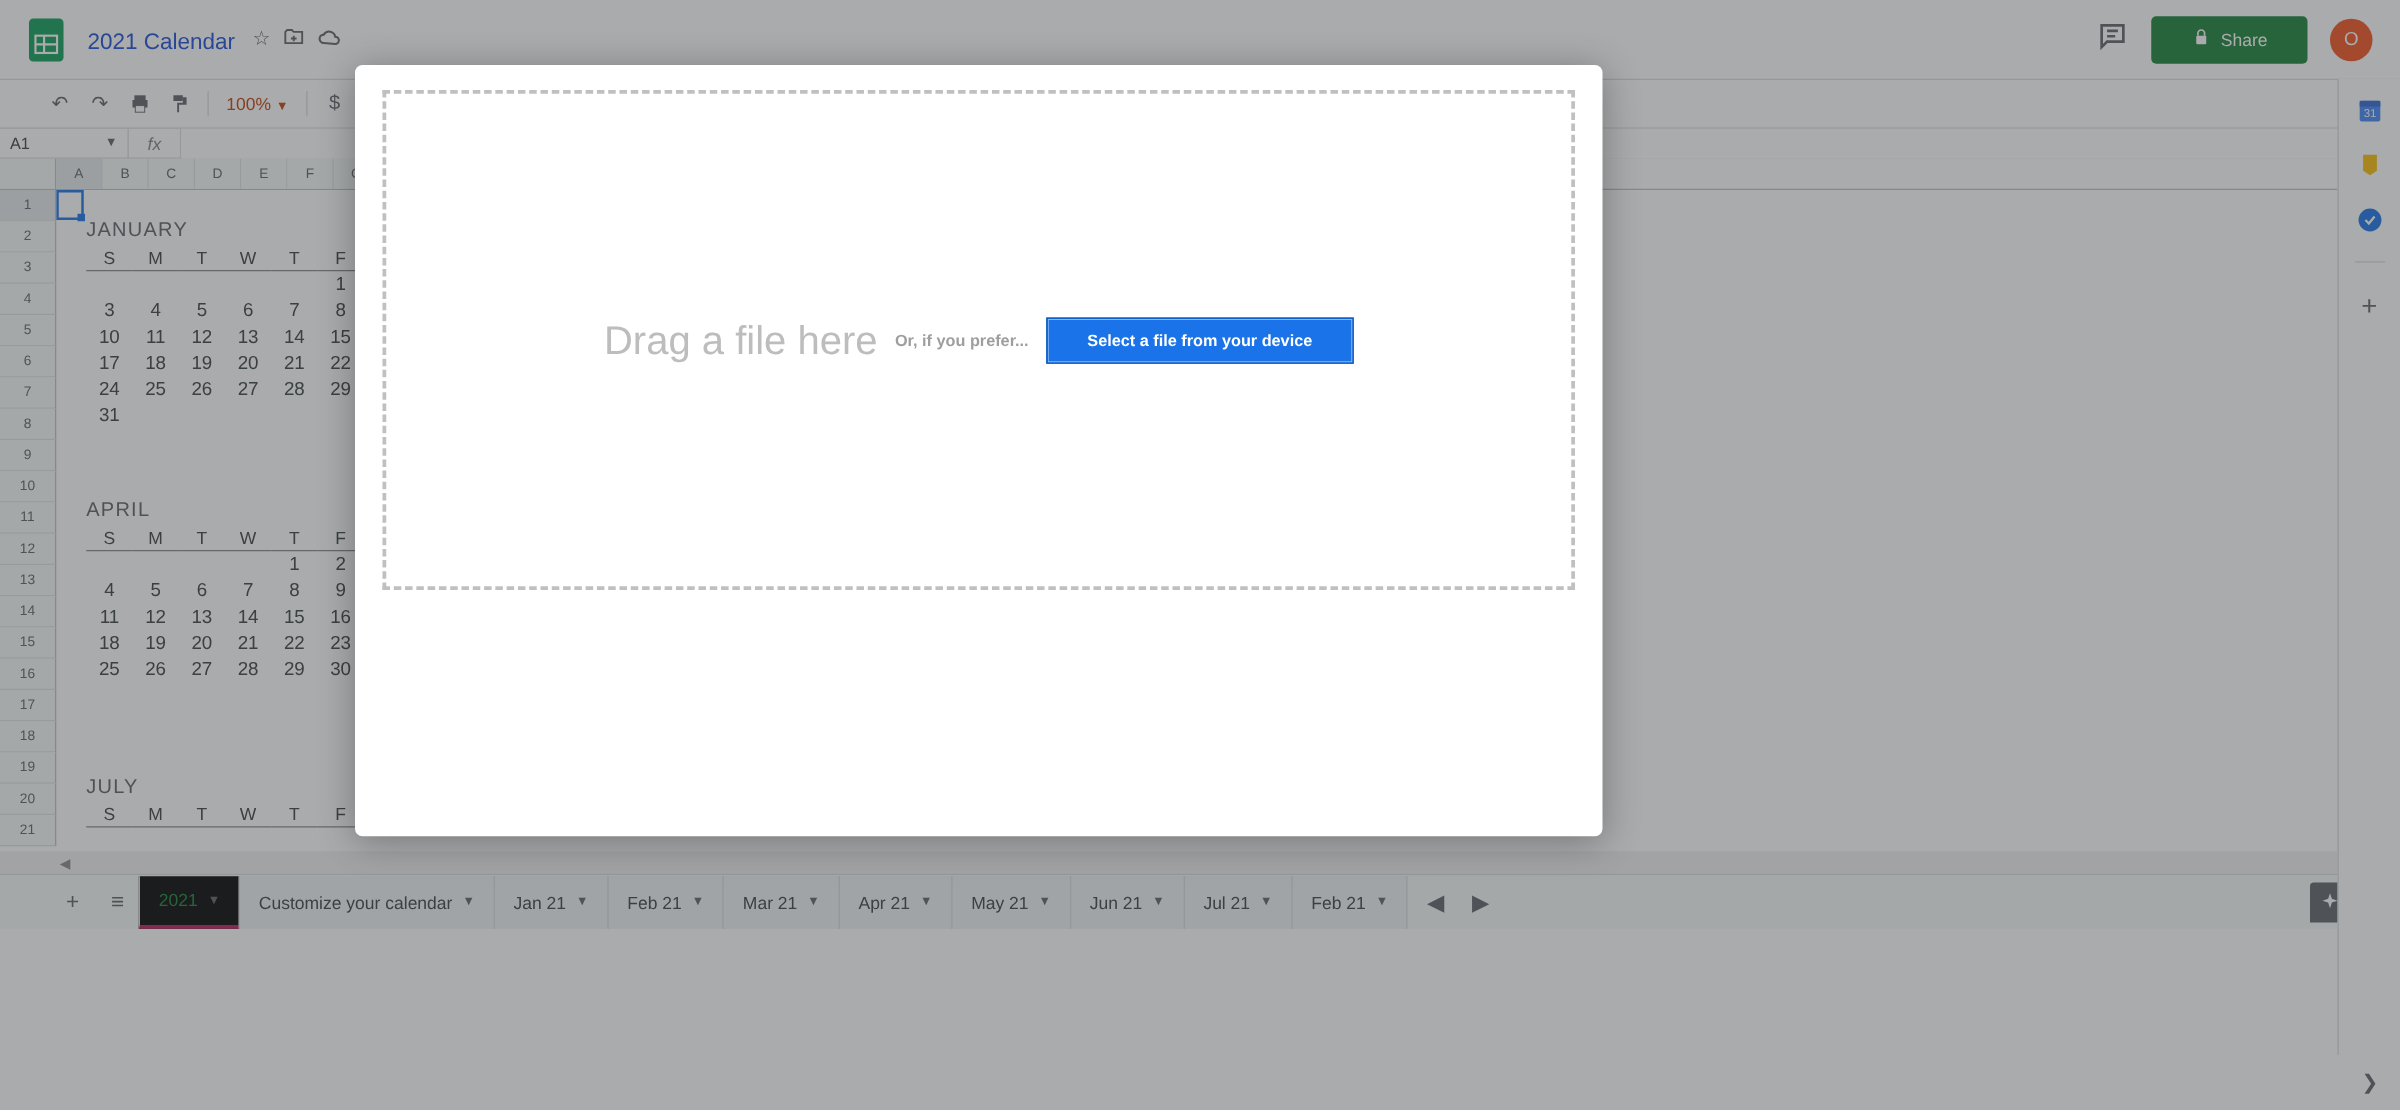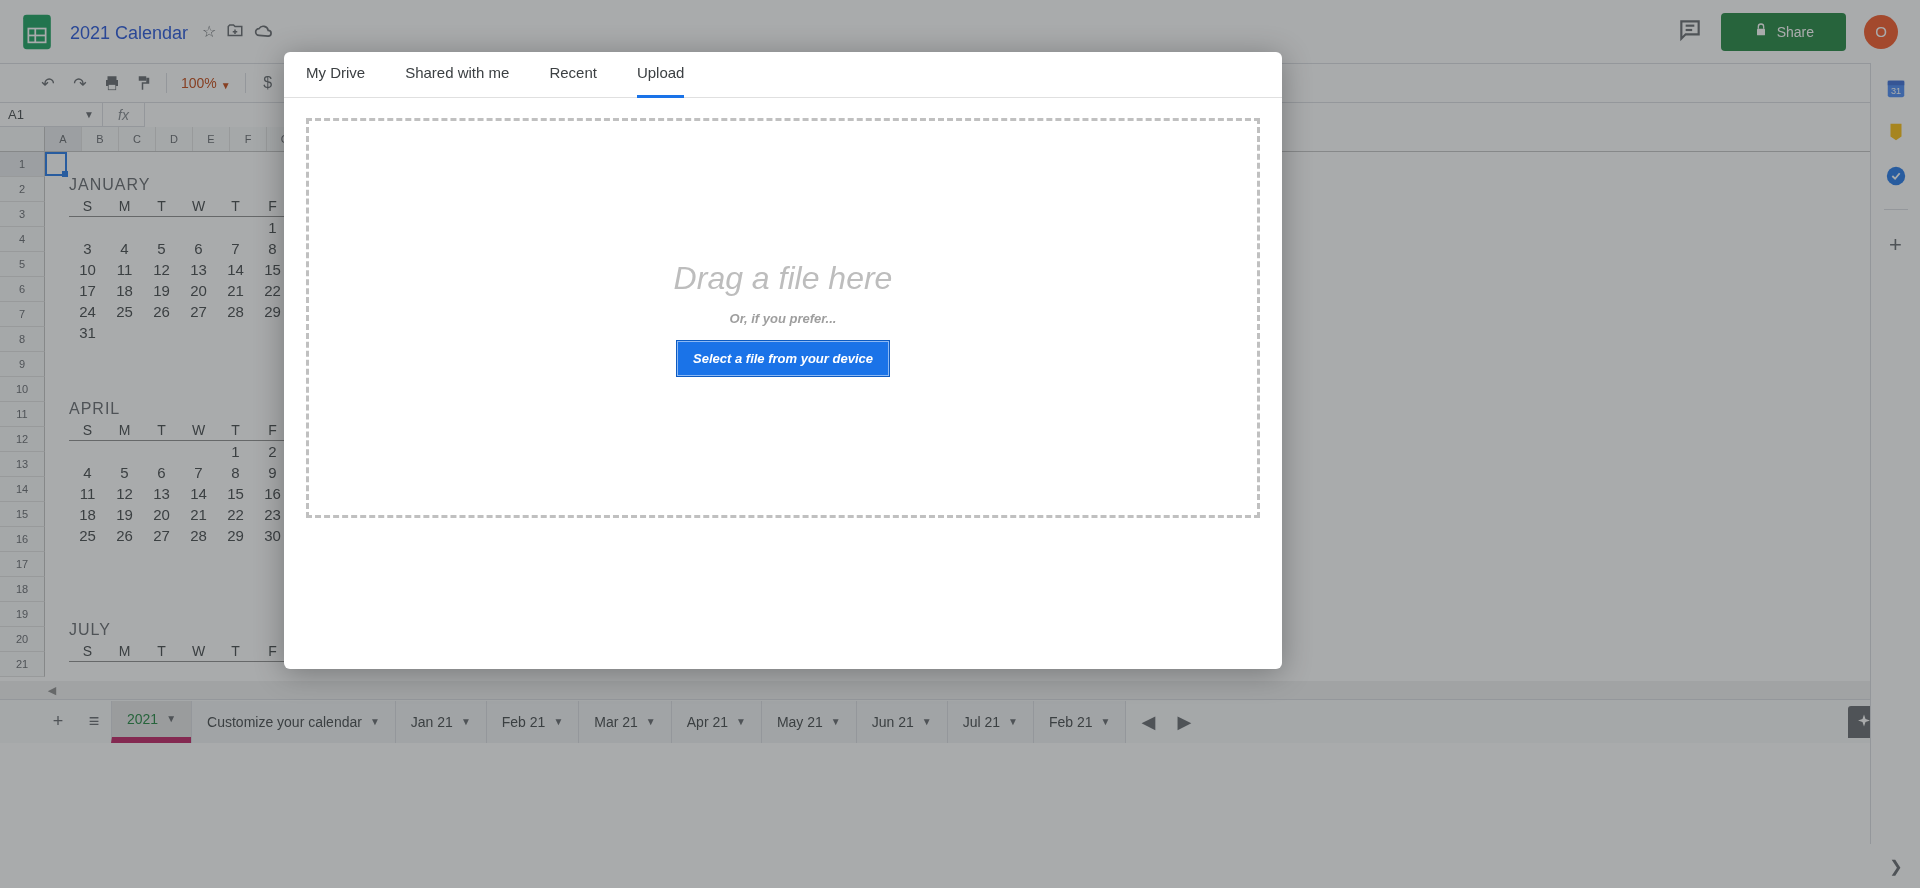--- a/index.html
+++ b/index.html
@@ -57,45 +57,45 @@
 .vscroll { position:absolute; right:0; top:25px; width:18px; bottom:0; background:#f1f1f1; }
 .vscroll-thumb { position:absolute; left:2px; right:2px; top:4px; height:310px; background:#c1c1c1; border-radius:2px; }
 .vscroll-arrow { position:absolute; left:0; right:0; height:16px; text-align:center; font-size:10px; color:#888; }
 .hscroll-row { height:18px; background:#f1f1f1; display:flex; align-items:center; }
 .hscroll-arrow { width:20px; text-align:center; font-size:11px; color:#888; cursor:pointer;}
 
 
 .sheet-bar { height:44px; border-top:1px solid #dadce0; display:flex; align-items:center; padding:0 40px 0 40px; gap:0; background:#f8f9fa; position:relative;}
 .sb-btn { width:36px; height:36px; display:flex; align-items:center; justify-content:center; color:#5f6368; cursor:pointer; font-size:18px;}
 .tab { height:42px; padding:0 15px; display:flex; align-items:center; gap:8px; font-size:14px; color:#3c4043; border-right:1px solid #dadce0; border-left:1px solid #dadce0; cursor:pointer; background:#f1f3f4; margin-left:-1px;}
-.tab.active { background:#e5e5e5; color:#188038; font-weight:500; border-bottom:6px solid #be185d; }
+.tab.active { background:#000000; color:#188038; font-weight:500; border-bottom:3px solid #be185d; }
 .tab .dd { font-size:10px; color:#5f6368; }
 .tab-nav { margin-left:4px; display:flex; }
 .explore-btn { position:absolute; right:40px; top:6px; width:32px; height:32px; background:#5f6368; border-radius:3px 3px 0 0; display:flex; align-items:center; justify-content:center; color:#fff; font-size:16px;}
 
 
 .side-panel { position:absolute; right:0; top:63px; width:50px; bottom:44px; border-left:1px solid #dadce0; display:flex; flex-direction:column; align-items:center; padding-top:14px; gap:22px; background:#fff; }
 .sp-icon { width:22px; height:22px; cursor:pointer; }
 .sp-sep { width:24px; height:1px; background:#dadce0; }
 .side-toggle { position:absolute; right:10px; bottom:8px; width:28px; height:28px; display:flex; align-items:center; justify-content:center; color:#5f6368; cursor:pointer;}
 
 
 .overlay { position:absolute; inset:0; background:rgba(60,64,67,0.44); }
 .dialog { position:absolute; left:284px; top:52px; width:998px; height:617px; background:#fff; border-radius:6px; box-shadow:0 4px 30px rgba(0,0,0,0.3); display:flex; flex-direction:column; }
 .dialog-header { padding:22px 22px 8px 22px; display:flex; align-items:center; }
 .dialog-title { font-size:22px; color:#3c4043; flex:1; }
 .dialog-close { font-size:16px; color:#5f6368; cursor:pointer; padding:4px 8px; }
 .dialog-tabs { display:flex; padding:0 22px; gap:40px; border-bottom:1px solid #e0e0e0; }
 .dlg-tab { padding:12px 0 14px 0; font-size:15px; color:#3c4043; cursor:pointer; }
 .dlg-tab.active { font-weight:500; border-bottom:3px solid #1a73e8; margin-bottom:-1px; }
 .dialog-body { flex:1; padding:20px 22px; }
-.dropzone { width:100%; height:400px; border:3px dashed #c0c0c0; display:flex; flex-direction:column; align-items:center; justify-content:center; gap:14px;font-style:italic; }
+.dropzone { width:100%; height:400px; border:3px dashed #c0c0c0; display:flex; align-items:center; justify-content:center; gap:14px; }
 .dz-title { font-size:32px; color:#bdbdbd; font-weight:400; }
 .dz-sub { font-size:13px; color:#9e9e9e; font-weight:700;}
-.dz-btn { background:#1a73e8; color:#fff; font-size:13px; font-weight:700; padding:10px 16px; border:1px solid #0d5bc1; cursor:pointer; box-shadow:0 0 0 1px rgba(255,255,255,0.5) inset; }
+.dz-btn { background:#1a73e8; color:#fff; font-size:13px; font-weight:700; padding:10px 32px; border:1px solid #0d5bc1; cursor:pointer; box-shadow:0 0 0 1px rgba(255,255,255,0.5) inset; }
 .dialog-footer { padding:14px 22px 20px; display:flex; gap:14px; }
 .ftr-btn { padding:10px 18px; border-radius:3px; font-size:14px; cursor:pointer; }
 .ftr-primary { background:#cfe2fb; color:#fff; }
 .ftr-secondary { background:#f1f3f4; color:#3c4043; }
 
 
 .app { filter:none; }
 </style>
 </head>
 <body>
@@ -448,26 +448,20 @@
         </svg></div>
     <div class="sp-sep"></div>
     <div class="sp-icon" style="color:#5f6368; font-size:22px; text-align:center;">+</div>
   </div>
   <div class="side-toggle">❯</div>
 </div>
 
 <div class="overlay"></div>
 
 <div class="dialog">
-  <div class="dialog-tabs">
-    <span class="dlg-tab">My Drive</span>
-    <span class="dlg-tab">Shared with me</span>
-    <span class="dlg-tab">Recent</span>
-    <span class="dlg-tab active">Upload</span>
-  </div>
   <div class="dialog-body">
     <div class="dropzone">
       <div class="dz-title">Drag a file here</div>
       <div class="dz-sub">Or, if you prefer...</div>
       <div class="dz-btn">Select a file from your device</div>
     </div>
   </div>
 </div>
 
 </body></html>

